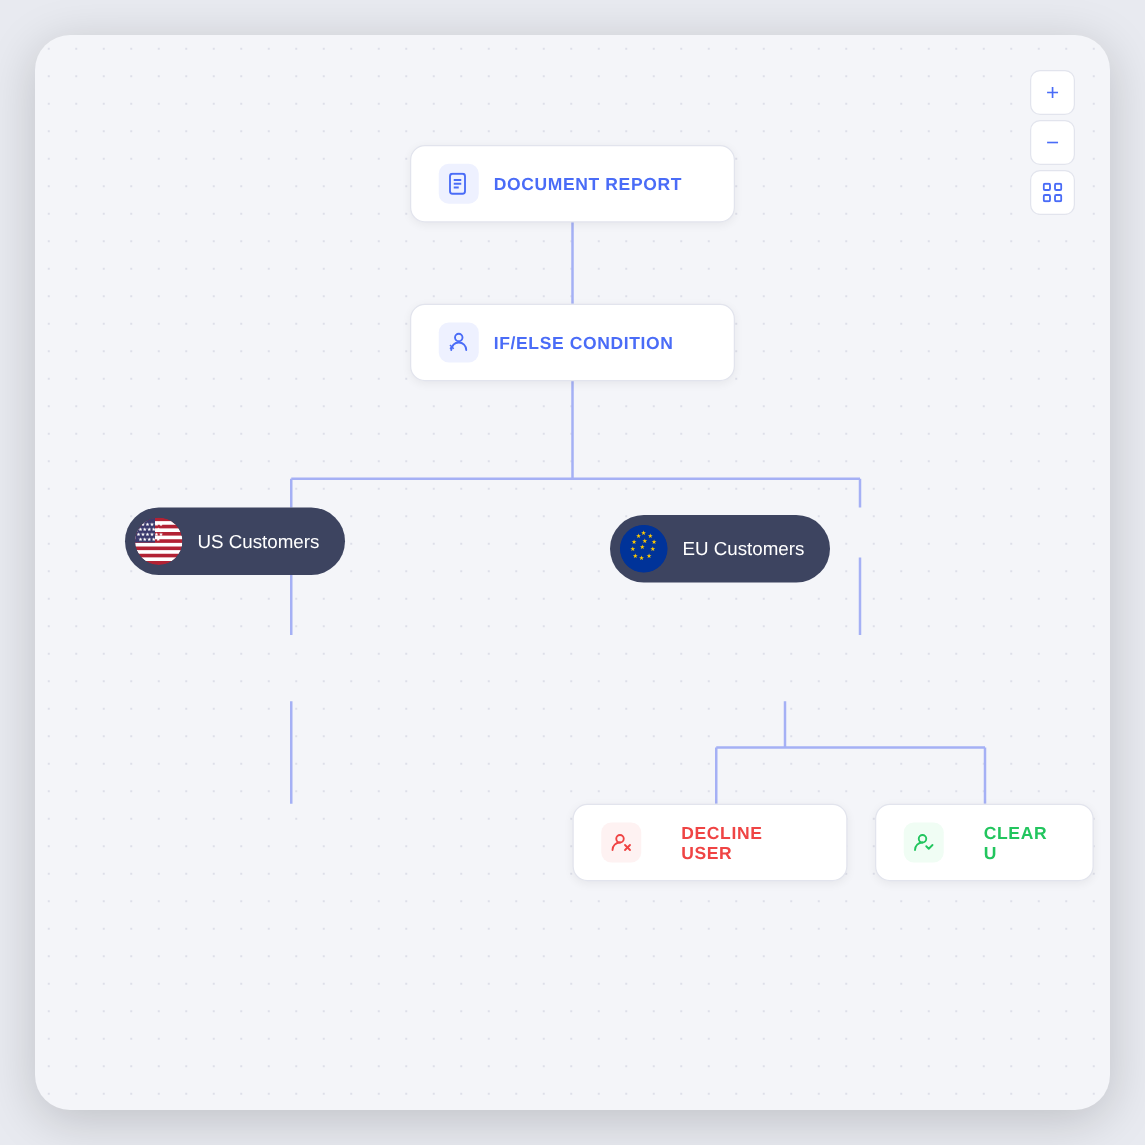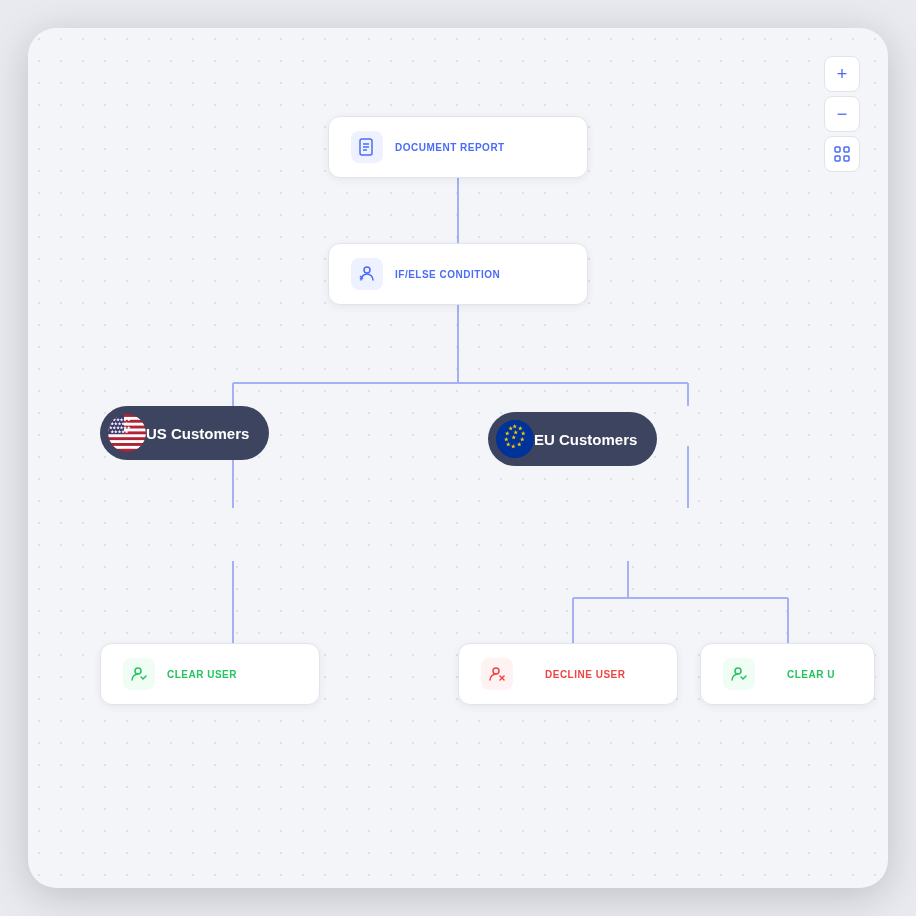--- a/index.html
+++ b/index.html
@@ -90,21 +90,21 @@
       font-size: 16px;
       flex-shrink: 0;
     }
 
     .node-icon.blue-light {
       background: #eef1ff;
       color: #4a6cf7;
     }
 
     .node-label {
-      font-size: 10px;
+      font-size: 14px;
       font-weight: 700;
       color: #4a6cf7;
       letter-spacing: 0.5px;
       text-transform: uppercase;
     }
 
     
     .node-document-report {
       left: 50%;
       transform: translateX(-50%);
@@ -121,25 +121,25 @@
       text-align: right;
     }
 
     
     .branch-pill {
       position: absolute;
       border-radius: 50px;
       background: #3d4460;
       display: flex;
       align-items: center;
-      gap: 0;
+      gap: 12px;
       padding: 8px 20px 8px 8px;
       color: white;
       font-size: 15px;
-      font-weight: 700;
+      font-weight: 400;
       text-align: right;
     }
 
     .flag-circle {
       width: 38px;
       height: 38px;
       border-radius: 50%;
       overflow: hidden;
       flex-shrink: 0;
       display: flex;
@@ -343,30 +343,20 @@
             <text x="17.5" y="14">★</text>
           </g>
         </g>
       </svg>
     </div>
     <span>EU Customers</span>
   </div>
 
 
 
-  <div class="node node-clear-user-left">
-    <div class="node-icon green-light">
-      <svg width="18" height="18" viewBox="0 0 18 18" fill="none">
-        <circle cx="8" cy="6" r="3" stroke="#22c55e" stroke-width="1.5"></circle>
-        <path d="M2 15c0-3.314 2.686-6 6-6" stroke="#22c55e" stroke-width="1.5" stroke-linecap="round"></path>
-        <path d="M11 12l2 2 3-3" stroke="#22c55e" stroke-width="1.5" stroke-linecap="round" stroke-linejoin="round"></path>
-      </svg>
-    </div>
-    <span class="node-label green">CLEAR USER</span>
-  </div>
 
   <div class="node node-decline-user">
     <div class="node-icon red-light">
       <svg width="18" height="18" viewBox="0 0 18 18" fill="none">
         <circle cx="8" cy="6" r="3" stroke="#ef4444" stroke-width="1.5"></circle>
         <path d="M2 15c0-3.314 2.686-6 6-6" stroke="#ef4444" stroke-width="1.5" stroke-linecap="round"></path>
         <line x1="12" y1="11" x2="16" y2="15" stroke="#ef4444" stroke-width="1.5" stroke-linecap="round"></line>
         <line x1="16" y1="11" x2="12" y2="15" stroke="#ef4444" stroke-width="1.5" stroke-linecap="round"></line>
       </svg>
     </div>

